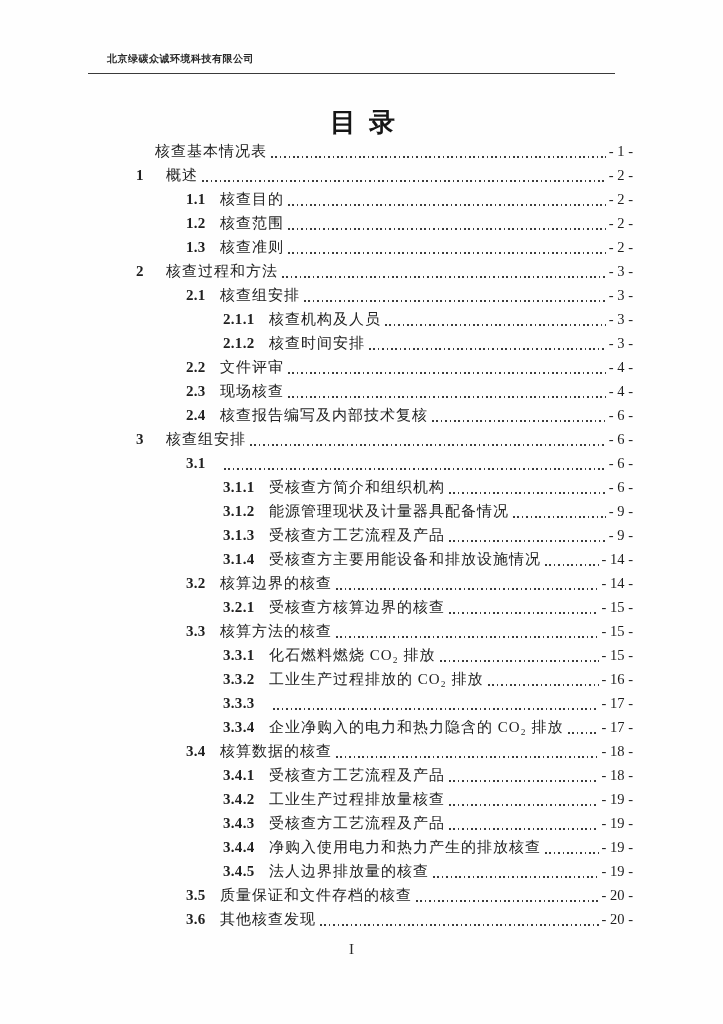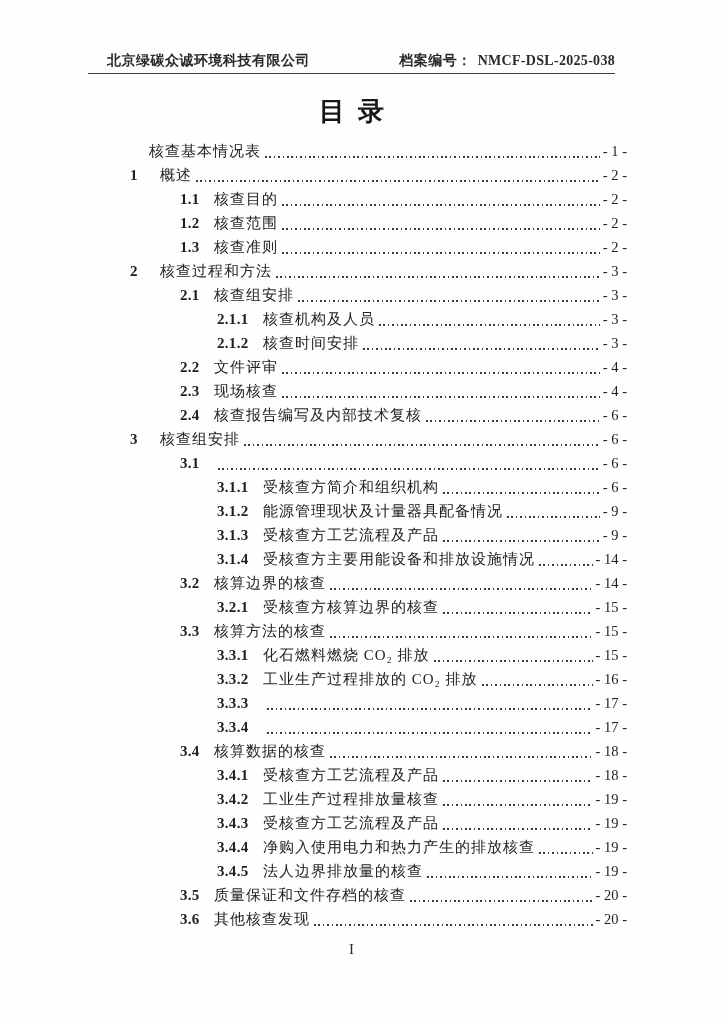--- a/index.html
+++ b/index.html
@@ -24,21 +24,21 @@
   }
   
   .header-row {
     position: absolute;
     top: 52px;
     left: 0;
     width: 100%;
     display: flex;
     justify-content: space-between;
     align-items: baseline;
-    font-size: 14px;
+    font-size: 10px;
     letter-spacing: 0.5px;
   }
   .company {
     padding-left: 19px;
     font-weight: 600;
     color: #2a2a2a;
   }
   .file-no {
     white-space: nowrap;
     color: #2a2a2a;
@@ -52,33 +52,33 @@
     width: 100%;
     height: 0;
     border-top: 1.4px solid #3a3a3a;
   }
   
   .doc-title {
     position: absolute;
     top: 94px;
     left: 0;
     width: 100%;
-    margin: 0;
+    margin: 11px;
     text-align: center;
     font-size: 26px;
     font-weight: 700;
     letter-spacing: 13px;
     text-indent: 13px;
     color: #161616;
   }
   
   .toc {
     position: absolute;
     top: 139px;
-    left: 12px;
+    left: 18px;
     width: 100%;
   }
   .toc-row {
     display: flex;
     align-items: baseline;
     height: 24px;
     line-height: 24px;
     font-size: 15px;
     white-space: nowrap;
   }
@@ -130,23 +130,20 @@
   }
 </style>
 </head>
 <body>
 
 <div class="page">
   <div class="content">
 
     <div class="header-row">
       <span class="company">北京绿碳众诚环境科技有限公司</span>
-      <span class="file-no">
-        <span class="label">档案编号：</span><span class="code">NMCF-DSL-2025-038</span>
-      </span>
     </div>
 
     <div class="header-rule"></div>
 
     <h1 class="doc-title">目录</h1>
 
     <div class="toc" id="toc">
         <div class="toc-row lvl0">
 
     <span class="toc-title-text">核查基本情况表</span>
@@ -284,20 +281,21 @@
     <span class="leader"></span>
     <span class="toc-page">- 16 -</span>
   </div>
         <div class="toc-row lvl3">
     <span class="toc-num">3.3.3</span>
     <span class="leader"></span>
     <span class="toc-page">- 17 -</span>
   </div>
         <div class="toc-row lvl3">
     <span class="toc-num">3.3.4</span>
+    <span class="toc-title-text">企业净购入的电力和热力隐含的 CO₂ 排放</span>
     <span class="leader"></span>
     <span class="toc-page">- 17 -</span>
   </div>
         <div class="toc-row lvl2">
     <span class="toc-num">3.4</span>
     <span class="toc-title-text">核算数据的核查</span>
     <span class="leader"></span>
     <span class="toc-page">- 18 -</span>
   </div>
         <div class="toc-row lvl3">

